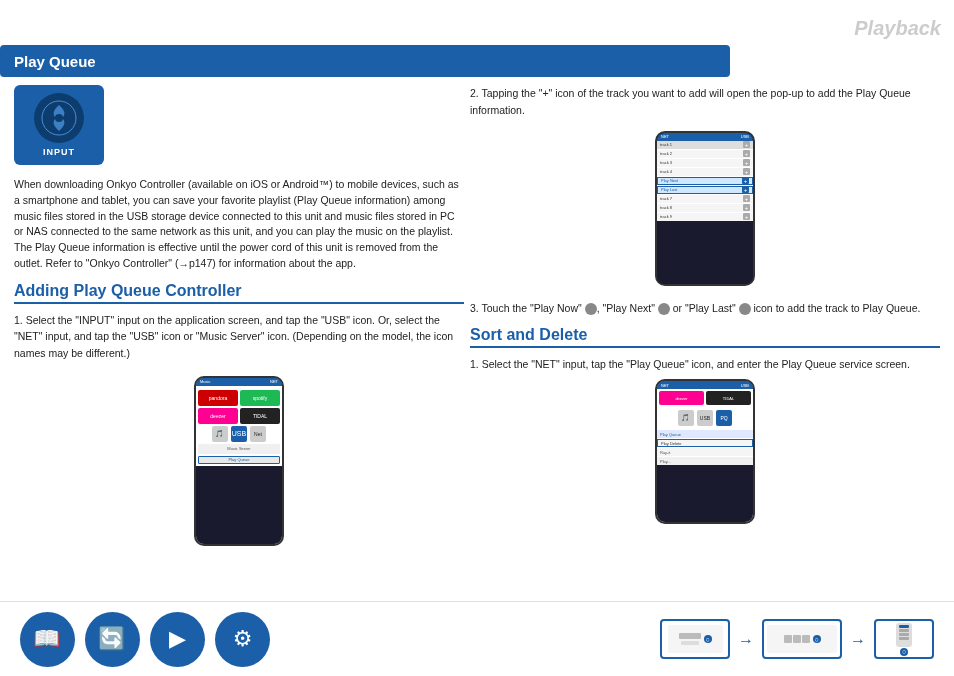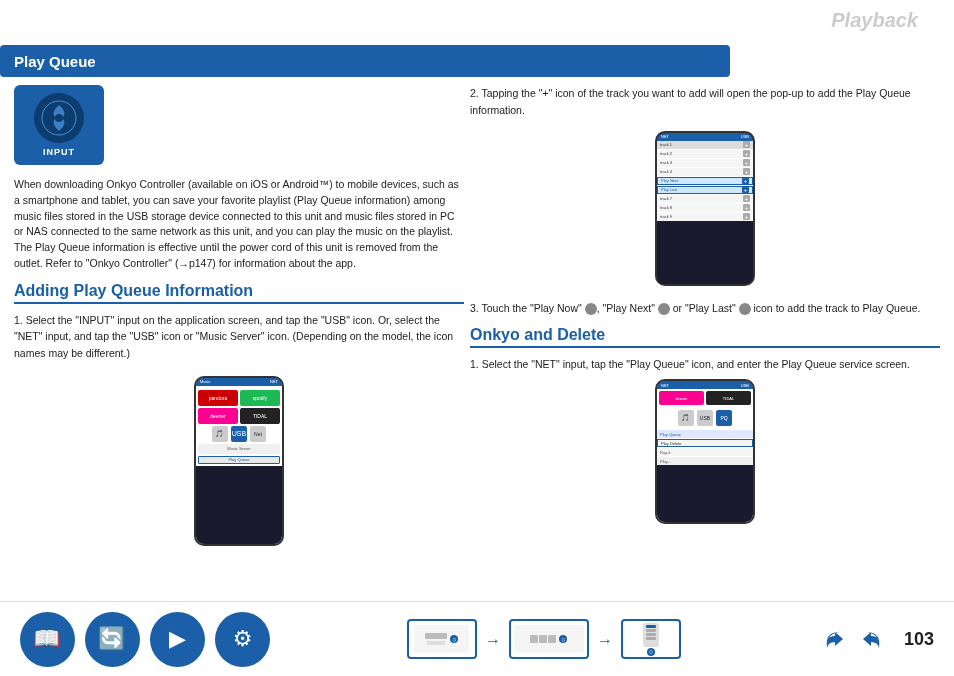--- a/index.html
+++ b/index.html
@@ -14,23 +14,23 @@
       position: relative;
     }
 
     
     .page-header {
       position: absolute;
       top: 0; right: 0;
       width: 200px;
       height: 40px;
       display: flex;
-      align-items: center;
+      align-items: flex-end;
       justify-content: flex-end;
-      padding-right: 36px;
+      padding-right: 13px;
     }
     .page-title {
       font-size: 20px;
       font-weight: bold;
       color: #cccccc;
       font-style: italic;
     }
 
     
     .section-bar {
@@ -269,21 +269,21 @@
         <circle cx="19" cy="19" r="17" fill="#0d3d6e" stroke="#4a90d9" stroke-width="1"></circle>
         <path d="M19 6 Q28 14 22 19 Q28 24 19 32 Q10 24 16 19 Q10 14 19 6Z" fill="#4a90d9" opacity="0.8"></path>
         <circle cx="19" cy="19" r="4" fill="#0d3d6e"></circle>
       </svg>
     </div>
     <span class="logo-text">INPUT</span>
   </div>
 
   <div class="intro-text" style="clear:both; padding-top:2px;">When downloading Onkyo Controller (available on iOS or Android™) to mobile devices, such as a smartphone and tablet, you can save your favorite playlist (Play Queue information) among music files stored in the USB storage device connected to this unit and music files stored in PC or NAS connected to the same network as this unit, and you can play the music on the playlist. The Play Queue information is effective until the power cord of this unit is removed from the outlet. Refer to "Onkyo Controller" (→p147) for information about the app.</div>
 
-  <div class="subsection-title">Adding Play Queue Information</div>
+  <div class="subsection-title">Adding Play Queue Controller</div>
 
   <div class="body-text">1.  Select the "INPUT" input on the application screen, and tap the "USB" icon. Or, select the "NET" input, and tap the "USB" icon or "Music Server" icon. (Depending on the model, the icon names may be different.)</div>
 
   <div style="display:flex; justify-content:center; margin-top:6px;">
     <div class="phone-mock">
       <div class="phone-screen" style="background:#1a1a2e; padding:0;">
 
         <div style="height:8px; background:#1a5fa8; display:flex; align-items:center; justify-content:space-between; padding:0 4px;">
           <span style="color:white; font-size:4px;">Music</span>
           <span style="color:white; font-size:4px;">NET</span>
@@ -378,21 +378,21 @@
             <span style="font-size:4px; color:#333;">track 9</span>
             <div style="width:7px; height:7px; background:#aaa; border-radius:1px; display:flex; align-items:center; justify-content:center; color:white; font-size:6px;">+</div>
           </div>
         </div>
       </div>
     </div>
   </div>
 
   <div class="body-text">3.  Touch the "Play Now" <span style="display:inline-block; width:12px; height:12px; background:#888; border-radius:50%; vertical-align:middle;"></span>, "Play Next" <span style="display:inline-block; width:12px; height:12px; background:#888; border-radius:50%; vertical-align:middle;"></span> or "Play Last" <span style="display:inline-block; width:12px; height:12px; background:#888; border-radius:50%; vertical-align:middle;"></span> icon to add the track to Play Queue.</div>
 
-  <div class="subsection-title">Onkyo and Delete</div>
+  <div class="subsection-title">Sort and Delete</div>
 
   <div class="body-text">1.  Select the "NET" input, tap the "Play Queue" icon, and enter the Play Queue service screen.</div>
 
   <div style="display:flex; justify-content:center; margin-top:4px;">
     <div style="width:100px; height:145px; background:#1a1a2e; border-radius:10px; border:2px solid #333; overflow:hidden;">
       <div style="background:#1a1a2e; height:100%;">
 
         <div style="height:8px; background:#1a5fa8; display:flex; align-items:center; justify-content:space-between; padding:0 4px;">
           <span style="color:white; font-size:4px;">NET</span>
           <span style="color:white; font-size:4px;">USB</span>
@@ -481,28 +481,13 @@
           <div style="width:10px; height:3px; background:#1a5fa8; border-radius:1px;"></div>
           <div style="width:10px; height:3px; background:#aaa; border-radius:1px;"></div>
           <div style="width:10px; height:3px; background:#aaa; border-radius:1px;"></div>
           <div style="width:10px; height:3px; background:#aaa; border-radius:1px;"></div>
         </div>
         <div style="width:8px; height:8px; background:#1a5fa8; border-radius:50%; display:flex; align-items:center; justify-content:center; color:white; font-size:7px;">○</div>
       </div>
     </div>
   </div>
 
-  <div class="bottom-icons-right">
-
-    <div class="nav-undo">
-      <svg width="30" height="30" viewBox="0 0 30 30">
-        <path d="M20 8 Q10 8 8 16 Q10 12 16 12 L16 8 L24 15 L16 22 L16 18 Q9 18 8 24 Q6 14 14 10 Q16 9 20 8Z" fill="#1a5fa8"></path>
-      </svg>
-    </div>
-
-    <div class="nav-undo">
-      <svg width="30" height="30" viewBox="0 0 30 30">
-        <path d="M10 8 Q20 8 22 16 Q20 12 14 12 L14 8 L6 15 L14 22 L14 18 Q21 18 22 24 Q24 14 16 10 Q14 9 10 8Z" fill="#1a5fa8"></path>
-      </svg>
-    </div>
-    <span class="page-number">103</span>
-  </div>
 </div>
 
 </body></html>

